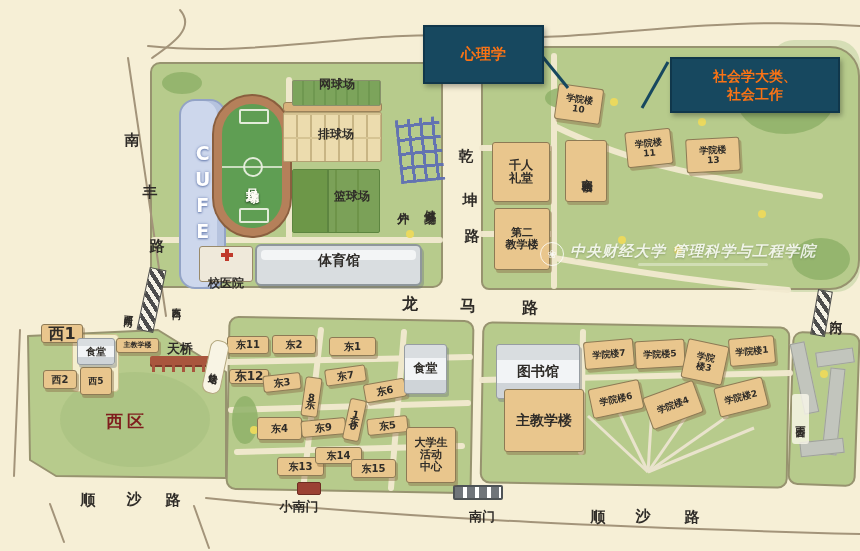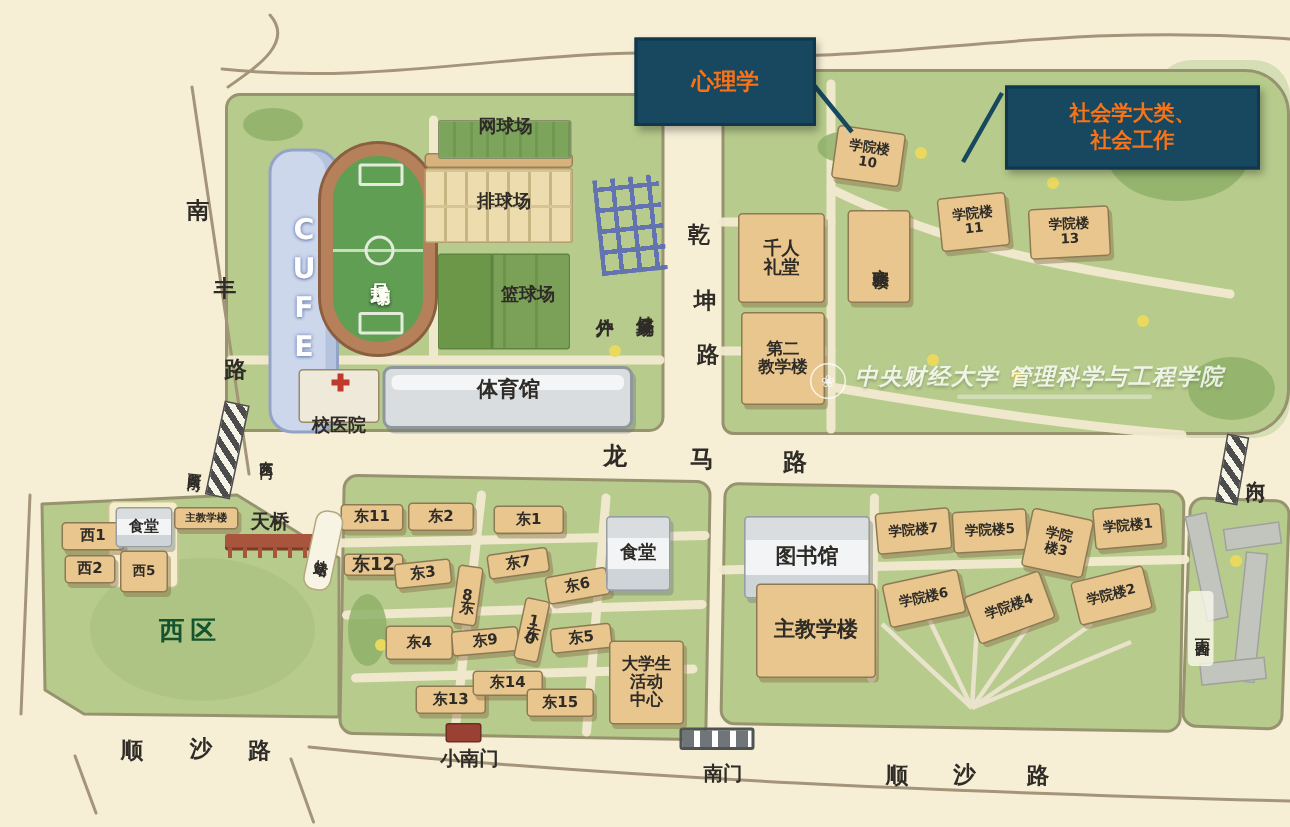--- a/index.html
+++ b/index.html
@@ -11,21 +11,21 @@
   svg.toplayer{position:absolute;left:0;top:0;z-index:6;}
   .shape{position:absolute;z-index:3;box-sizing:border-box;}
   .blob{position:absolute;background:#8fb169;border-radius:50%;opacity:.85;z-index:2;}
   #items{position:absolute;left:0;top:0;width:860px;height:551px;z-index:4;}
   .item{position:absolute;display:flex;align-items:center;justify-content:center;text-align:center;
         font-weight:bold;color:#2f2c28;line-height:1.12;white-space:pre-line;box-sizing:border-box;z-index:4;}
   .bld{background:#e9c68d;border:1.5px solid #8d7a55;border-radius:3px;box-shadow:2px 3px 0 rgba(140,110,70,.45);}
   .gray{background:linear-gradient(#d9dde0 0 28%,#f2f4f6 28% 72%,#cfd4d8 72%);border:1.5px solid #979da2;border-radius:3px;box-shadow:2px 3px 0 rgba(110,118,124,.4);}
   .v{writing-mode:vertical-rl;text-orientation:upright;letter-spacing:1px;}
   .white{color:#fdfdf4;text-shadow:0 1px 2px rgba(30,60,30,.85);}
-  .green{color:#14532d;}
+  .green{color:#7f1d1d;}
   .ls{letter-spacing:4px;}
   .chip{background:rgba(250,247,235,.8);border-radius:3px;}
   .pkg{background:#f8f4e4;border:1.5px solid #b4a87f;border-radius:8px;}
   .cufe{color:#fff;text-shadow:0 0 3px #7c8fbd,0 1px 2px #6b7fae;letter-spacing:4px;}
   
   #stand{left:179px;top:99px;width:47px;height:190px;background:#cdd7ec;border:2px solid #93a3c6;border-radius:16px;box-shadow:inset -7px 0 0 #b6c3de;}
   #track{left:214px;top:96px;width:76px;height:140px;background:#5f9e53;border:8px solid #b5805a;border-radius:42px;box-shadow:0 0 0 2px #8a5f3f;}
   #track::before{content:"";position:absolute;left:50%;top:50%;width:16px;height:16px;margin:-9px 0 0 -9px;border:2px solid #e3ecda;border-radius:50%;}
   #track::after{content:"";position:absolute;left:0;top:50%;width:100%;height:2px;background:rgba(227,236,218,.8);}
   .goal{position:absolute;left:50%;width:26px;height:11px;margin-left:-13px;border:2px solid #e3ecda;border-radius:2px;}
@@ -173,34 +173,34 @@
       <div class="item lab" style="left: 520px; top: 298px; width: 20px; height: 20px; font-size: 16px;">路</div>
       <div class="item lab" style="left: 78px; top: 490px; width: 20px; height: 20px; font-size: 15px;">顺</div>
       <div class="item lab" style="left: 124px; top: 489px; width: 20px; height: 20px; font-size: 15px;">沙</div>
       <div class="item lab" style="left: 163px; top: 490px; width: 20px; height: 20px; font-size: 15px;">路</div>
       <div class="item lab" style="left: 588px; top: 507px; width: 20px; height: 20px; font-size: 15px;">顺</div>
       <div class="item lab" style="left: 633px; top: 506px; width: 20px; height: 20px; font-size: 15px;">沙</div>
       <div class="item lab" style="left: 682px; top: 507px; width: 20px; height: 20px; font-size: 15px;">路</div>
       <div class="item v lab" style="left: 826px; top: 288px; width: 18px; height: 44px; font-size: 13px;">东门</div>
       <div class="item v lab" style="left: 122px; top: 281px; width: 15px; height: 58px; font-size: 9px; transform: rotate(6deg);">西区东门</div>
       <div class="item v lab" style="left: 169px; top: 273px; width: 15px; height: 58px; font-size: 9px;">东区西门</div>
-      <div class="item lab" style="left: 286px; top: 499px; width: 54px; height: 16px; font-size: 13px;">小南门</div>
+      <div class="item lab" style="left: 272px; top: 499px; width: 54px; height: 16px; font-size: 13px;">小南门</div>
       <div class="item lab" style="left: 460px; top: 509px; width: 44px; height: 16px; font-size: 13px;">南门</div>
       <div class="item bld" style="left: 556px; top: 86px; width: 46px; height: 36px; font-size: 9px; transform: rotate(8deg);">学院楼
 10</div>
       <div class="item bld" style="left: 626px; top: 130px; width: 46px; height: 36px; font-size: 9px; transform: rotate(-6deg);">学院楼
 11</div>
       <div class="item bld" style="left: 686px; top: 138px; width: 54px; height: 34px; font-size: 9px; transform: rotate(-3deg);">学院楼
 13</div>
       <div class="item bld" style="left: 492px; top: 142px; width: 58px; height: 60px; font-size: 12px;">千人
 礼堂</div>
       <div class="item bld v" style="left: 565px; top: 140px; width: 42px; height: 62px; font-size: 11px;">实验楼</div>
       <div class="item bld" style="left: 494px; top: 208px; width: 56px; height: 62px; font-size: 11px;">第二
 教学楼</div>
-      <div class="item bld" style="left: 41px; top: 348px; width: 42px; height: 19px; font-size: 10px;">西1</div>
+      <div class="item bld" style="left: 41px; top: 324px; width: 42px; height: 19px; font-size: 16px;">西1</div>
       <div class="item bld" style="left: 43px; top: 370px; width: 34px; height: 19px; font-size: 10px;">西2</div>
       <div class="item gray" style="left: 77px; top: 338px; width: 38px; height: 27px; font-size: 10px;">食堂</div>
       <div class="item bld" style="left: 80px; top: 367px; width: 32px; height: 28px; font-size: 9px;">西5</div>
       <div class="item bld" style="left: 116px; top: 338px; width: 43px; height: 15px; font-size: 7px;">主教学楼</div>
       <div class="item lab green ls" style="left: 92px; top: 410px; width: 70px; height: 24px; font-size: 17px;">西区</div>
       <div class="item bld" style="left: 227px; top: 336px; width: 42px; height: 18px; font-size: 10px;">东11</div>
       <div class="item bld" style="left: 272px; top: 335px; width: 44px; height: 19px; font-size: 10px;">东2</div>
       <div class="item bld" style="left: 329px; top: 337px; width: 47px; height: 19px; font-size: 10px;">东1</div>
       <div class="item bld" style="left: 229px; top: 369px; width: 40px; height: 15px; font-size: 12px;">东12</div>
       <div class="item bld" style="left: 263px; top: 374px; width: 38px; height: 17px; font-size: 10px; transform: rotate(-6deg);">东3</div>

